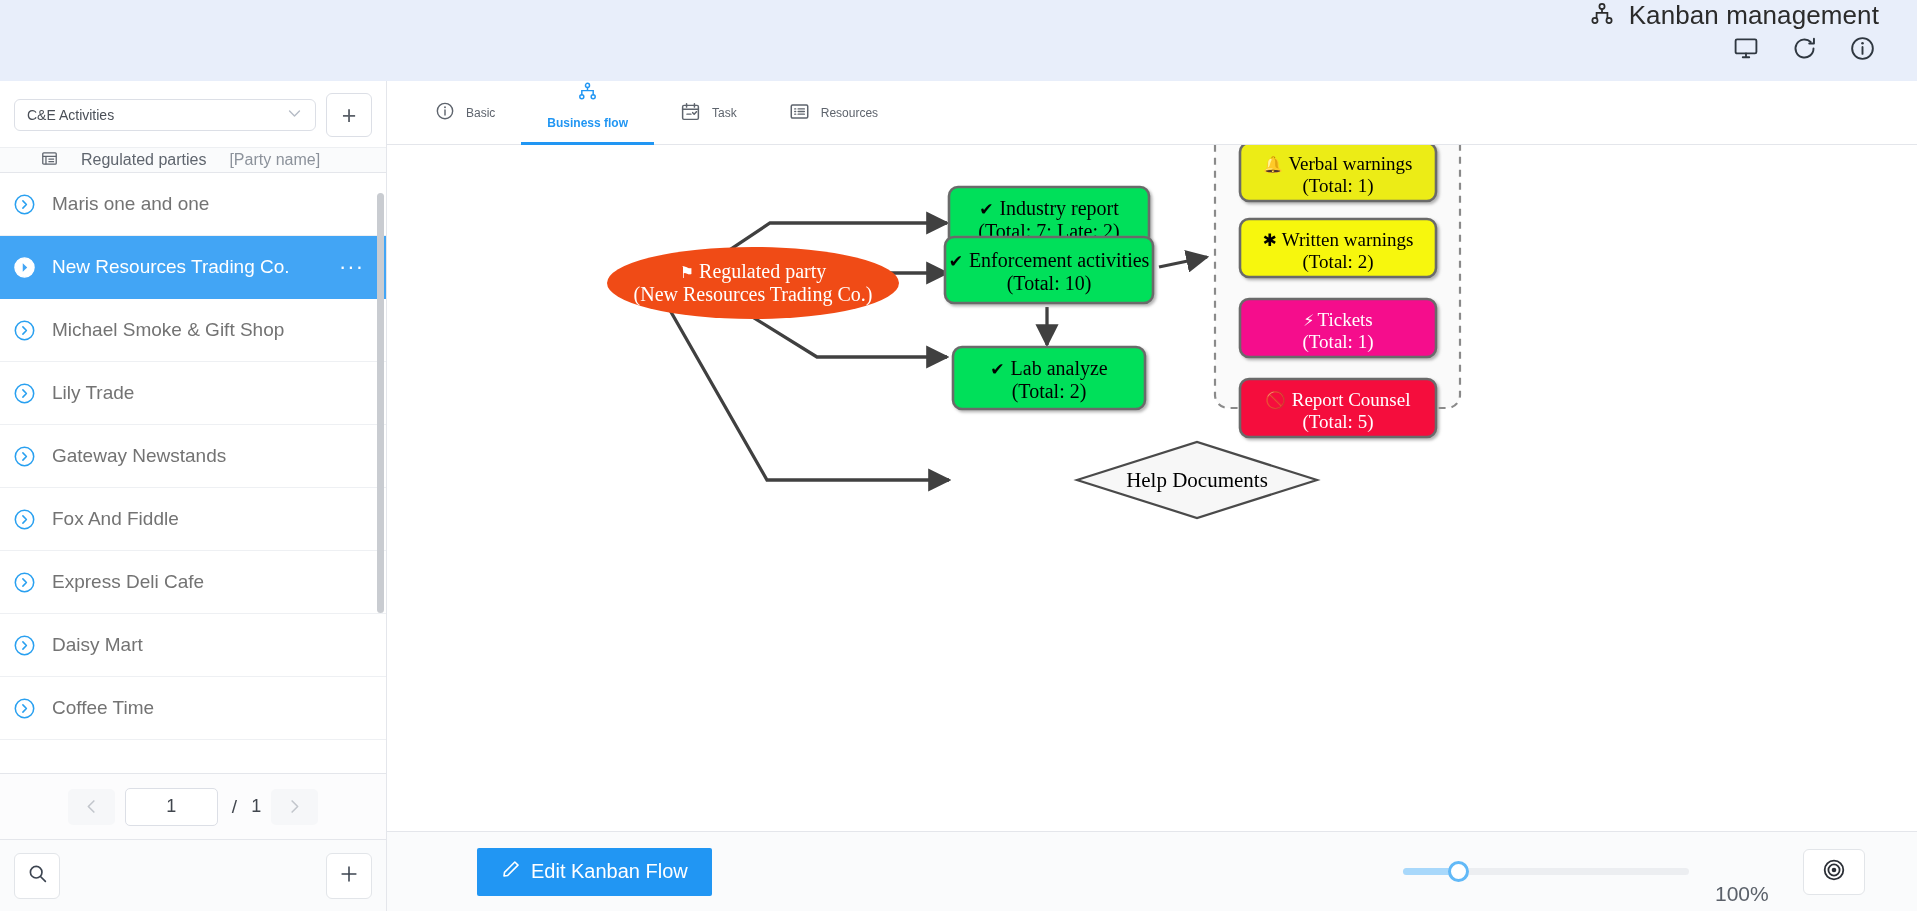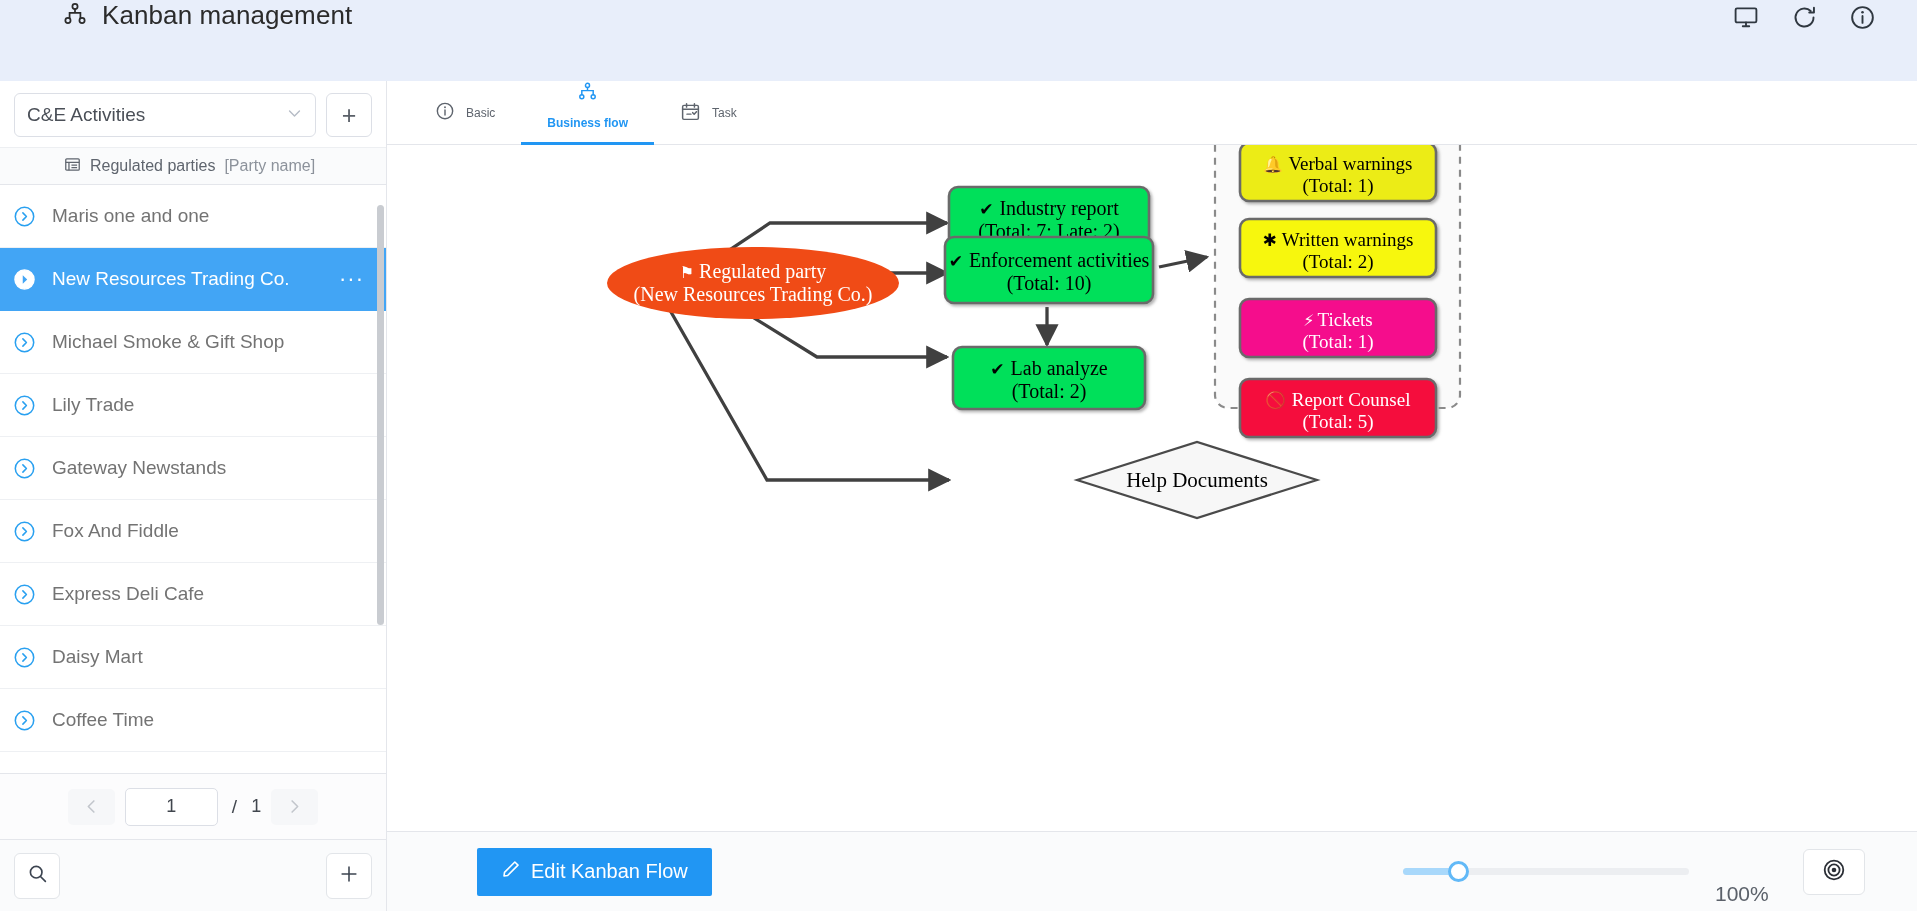--- a/index.html
+++ b/index.html
@@ -9,56 +9,57 @@
     font-family: "Liberation Sans", sans-serif;
     background: #ffffff;
     overflow: hidden;
   }
   .app { position: relative; width: 1917px; height: 911px; display: flex; flex-direction: column; }
 
   
   .header {
     height: 81px; min-height: 81px;
     background: #e8eefa;
-    display: flex; align-items: flex-start;
+    display: flex; align-items: flex-end;
     padding: 0 38px 0 62px;
     position: relative;
+    flex-direction: column;
   }
   .header-title-wrap { display: flex; align-items: center; gap: 14px; }
   .header-title { font-size: 26px; color: #2b2b2b; font-weight: 400; letter-spacing: .1px; }
   .header-icons { margin-left: auto; display: flex; align-items: center; gap: 24px; }
   .hicon { width: 34px; height: 34px; display: flex; align-items: center; justify-content: center; cursor: pointer; color: #3c4450; }
 
   
   .body { flex: 1; display: flex; min-height: 0; }
 
   
   .sidebar {
     width: 387px; min-width: 387px;
     background: #ffffff;
     border-right: 1px solid #e4e6eb;
     display: flex; flex-direction: column;
     position: relative;
   }
   .sb-top { display: flex; align-items: center; gap: 10px; padding: 12px 14px 10px 14px; }
   .sb-select {
-    flex: 1; height: 44px;
+    flex: 1; height: 32px;
     border: 1px solid #dcdfe6; border-radius: 6px;
     display: flex; align-items: center; padding: 0 12px;
-    font-size: 19px; color: #4a4f57; background: #fff; cursor: pointer;
+    font-size: 14px; color: #4a4f57; background: #fff; cursor: pointer;
   }
   .sb-select .caret { margin-left: auto; color: #b6bcc6; font-size: 15px; }
   .sb-add {
     width: 46px; height: 44px; border: 1px solid #dcdfe6; border-radius: 6px;
     display: flex; align-items: center; justify-content: center;
     font-size: 25px; color: #5a6068; background: #fff; cursor: pointer; font-weight: 300;
   }
   .sb-colhdr {
-    height: 38px; background: #fafbfc; border-top: 1px solid #edeff2; border-bottom: 1px solid #e4e6eb;
-    display: flex; align-items: center; gap: 9px; padding-left: 64px;
+    height: 26px; background: #fafbfc; border-top: 1px solid #edeff2; border-bottom: 1px solid #e4e6eb;
+    display: flex; align-items: center; gap: 23px; padding-left: 41px;
     font-size: 16px; color: #5f656e;
   }
   .sb-colhdr .brackets { color: #8c929b; }
   .sb-list { flex: 1; overflow: hidden; position: relative; }
   .sb-item {
     height: 63px; display: flex; align-items: center; gap: 16px;
     padding-left: 13px; border-bottom: 1px solid #eef0f3;
     font-size: 19px; color: #737373; cursor: pointer; position: relative;
   }
   .sb-item.active { background: #42a5f5; color: #ffffff; border-bottom-color: #42a5f5; }
@@ -352,20 +353,29 @@
         </div>
         <div class="tab">
           <span>
             <svg width="21" height="21" viewBox="0 0 24 24" fill="none" stroke="#5e646d" stroke-width="1.7">
               <rect x="3" y="5" width="18" height="16" rx="1.5"></rect>
                 <path d="M3 9.5h18M7.5 3v4M16.5 3v4M8 15h4.5M14.5 13.3l1.7 1.9 2.6-3" stroke-linecap="round" stroke-linejoin="round"></path>
             </svg>
           </span>
           <span>Task</span>
         </div>
+        <div class="tab">
+          <span>
+            <svg width="21" height="21" viewBox="0 0 24 24" fill="none" stroke="#5e646d" stroke-width="1.7">
+              <rect x="2.6" y="4.6" width="18.8" height="14.8" rx="1.4"></rect>
+                <path d="M6.6 9h1M6.6 12h1M6.6 15h1M10.5 9h7M10.5 12h7M10.5 15h7" stroke-linecap="round"></path>
+            </svg>
+          </span>
+          <span>Resources</span>
+        </div>
       </div>
 
       <div class="canvas">
         <svg width="1530" height="686" viewBox="0 0 1530 686">
           <defs>
             <marker id="arrow" viewBox="0 0 10 10" refX="9" refY="5" markerWidth="7" markerHeight="7" orient="auto-start-reverse">
               <path d="M 0 0 L 10 5 L 0 10 z" fill="#404040"></path>
             </marker>
             <filter id="sh" x="-20%" y="-20%" width="150%" height="160%">
               <feDropShadow dx="2" dy="2" stdDeviation="1.4" flood-color="#9a9a9a" flood-opacity="0.75"></feDropShadow>

